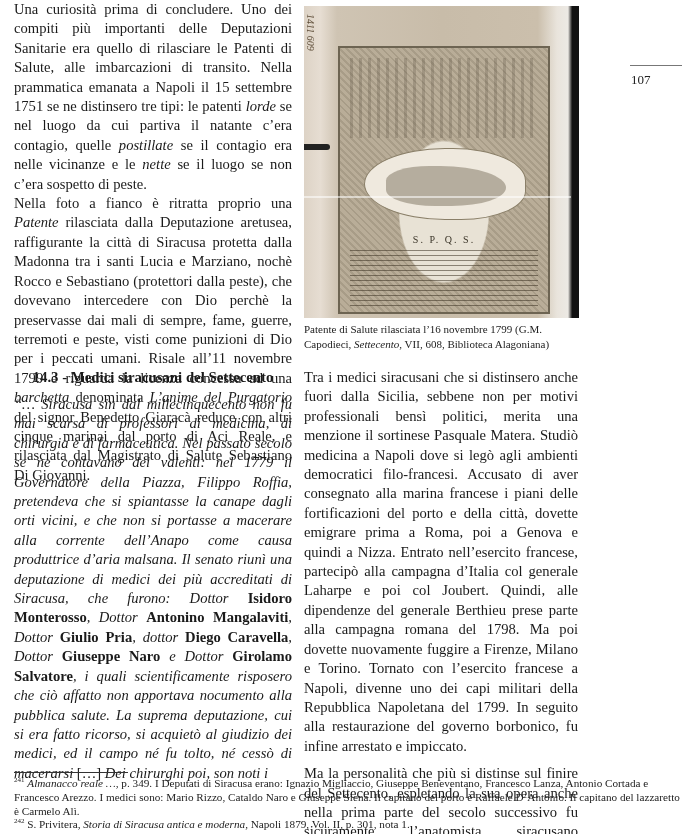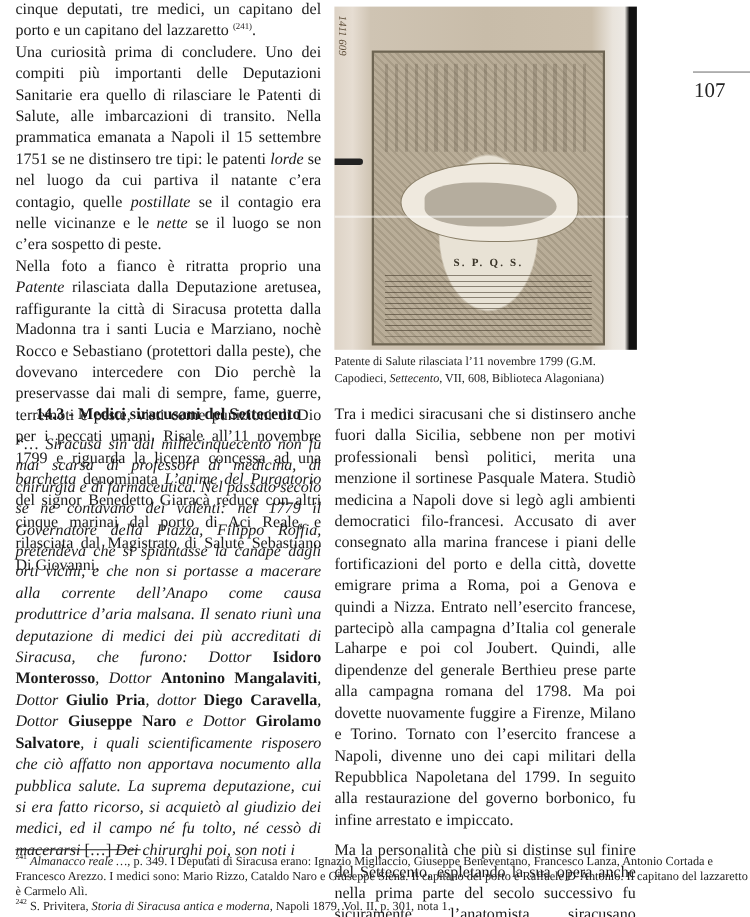--- a/index.html
+++ b/index.html
@@ -24,67 +24,65 @@
     background: linear-gradient(90deg, #ddd3c6 0%, #e6ddd2 6%, #cfc4b3 12%, #c8bca9 50%, #cbbfac 85%, #e9e4dc 92%, #ece9e4 96%, #111 97.5%, #111 100%);
     overflow: hidden;
   }
   .photo .frame {
     position: absolute; left: 34px; top: 40px; width: 208px; height: 264px;
     border: 2px solid #6d6452;
     background:
       radial-gradient(ellipse at 50% 62%, #e8e2d5 0 30%, transparent 31%),
       repeating-linear-gradient(45deg, rgba(90,80,60,0.18) 0 2px, transparent 2px 5px),
       #b9ad98;
-    font-weight: bold;
   }
   .photo .saints { position: absolute; left: 10px; top: 10px; width: 188px; height: 80px;
     background: repeating-linear-gradient(90deg, rgba(80,70,55,0.35) 0 3px, transparent 3px 9px); opacity: 0.7; }
   .photo .map { position: absolute; left: 24px; top: 100px; width: 160px; height: 70px;
     border-radius: 50% 45% 40% 50%; background: #efe9de; border: 1px solid #8a7f68; }
   .photo .map-land { position: absolute; left: 46px; top: 118px; width: 120px; height: 40px;
     border-radius: 40% 60% 50% 45%; background: rgba(110,100,80,0.45); }
   .photo .spqs { position: absolute; left: 0; right: 0; top: 186px; text-align: center;
     font-size: 10px; letter-spacing: 2px; color: #3a3428; }
   .photo .text-lines { position: absolute; left: 10px; right: 10px; top: 202px; height: 56px;
     background: repeating-linear-gradient(180deg, rgba(60,50,35,0.55) 0 1px, transparent 1px 5px); }
   .photo .mark-fold { position: absolute; left: 0; top: 138px; width: 26px; height: 6px; background: #222; border-radius: 0 3px 3px 0; }
   .photo .crease { position: absolute; left: 0; right: 8px; top: 190px; height: 2px; background: rgba(255,255,255,0.55); }
   .photo .handwritten { position: absolute; left: 12px; top: 8px; font-size: 10px; color: #5b4a35; transform: rotate(90deg); transform-origin: left top; font-style: italic; }
   .caption { position: absolute; left: 304px; top: 322px; width: 280px; font-size: 11px; line-height: 15px; color: #222; }
   .page-num-rule { position: absolute; left: 630px; top: 65px; width: 52px; height: 1px; background: #777; }
-  .page-num { position: absolute; left: 631px; top: 72px; font-size: 19px; color: #222; }
+  .page-num { position: absolute; left: 631px; top: 72px; font-size: 13px; color: #222; }
   .fn-rule { position: absolute; left: 14px; top: 772px; width: 114px; height: 1px; background: #333; }
   .footnotes { position: absolute; left: 14px; top: 777px; width: 668px; font-size: 11.2px; line-height: 13.8px; color: #222; }
   .footnotes p { margin: 0; }
   .footnotes i { }
   .fn-num { font-size: 7px; vertical-align: super; line-height: 0; font-family: Liberation Serif, serif; }
 </style>
 </head>
 <body>
 
 <div id="left-top" class="col">
-  <p><span>cinque deputati, tre medici, un capitano del porto e un capitano del lazzaretto</span> <span class="ref">(241)</span><span>.</span></p>
   <p><span>Una curiosità prima di concludere. Uno dei compiti più importanti delle Deputazioni Sanitarie era quello di rilasciare le Patenti di Salute, alle imbarcazioni di transito. Nella prammatica emanata a Napoli il 15 settembre 1751 se ne distinsero tre tipi: le patenti </span><i>lorde</i><span> se nel luogo da cui partiva il natante c’era contagio, quelle </span><i>postillate</i><span> se il contagio era nelle vicinanze e le </span><i>nette</i><span> se il luogo se non c’era sospetto di peste.</span></p>
   <p><span>Nella foto a fianco è ritratta proprio una </span><i>Patente</i><span> rilasciata dalla Deputazione aretusea, raffigurante la città di Siracusa protetta dalla Madonna tra i santi Lucia e Marziano, nochè Rocco e Sebastiano (protettori dalla peste), che dovevano intercedere con Dio perchè la preservasse dai mali di sempre, fame, guerre, terremoti e peste, visti come punizioni di Dio per i peccati umani. Risale all’11 novembre 1799 e riguarda la licenza concessa ad una </span><i>barchetta</i><span> denominata </span><i>L’anime del Purgatorio</i><span> del signor Benedetto Giaracà reduce con altri cinque marinai dal porto di Aci Reale, e rilasciata dal Magistrato di Salute Sebastiano Di Giovanni.</span></p>
 </div>
 
 <div class="photo" title="Patente di Salute document photo">
   <div class="handwritten">1411 609</div>
   <div class="mark-fold"></div>
   <div class="frame">
     <div class="saints"></div>
     <div class="map"></div>
     <div class="map-land"></div>
     <div class="spqs">S. P. Q. S.</div>
     <div class="text-lines"></div>
   </div>
   <div class="crease"></div>
 </div>
 
-<div class="caption"><span>Patente di Salute rilasciata l’11 novembre 1799 (G.M. Capodieci, </span><i>Settecento</i><span>, VII, 608, Biblioteca Alagoniana)</span></div>
+<div class="caption"><span>Patente di Salute rilasciata l’16 novembre 1799 (G.M. Capodieci, </span><i>Settecento</i><span>, VII, 608, Biblioteca Alagoniana)</span></div>
 
 <div class="page-num-rule"></div>
 <div class="page-num">107</div>
 
 <div id="left-bottom" class="col">
   <h2>14.3 - Medici siracusani del Settecento</h2>
   <p class="quote para-gap"><span> “… Siracusa sin dal millecinquecento non fu mai scarsa di professori di medicina, di chirurgia e di farmaceutica. Nel passato secolo se ne contavano dei valenti: nel 1779 il Governatore della Piazza, Filippo Roffia, pretendeva che si spiantasse la canape dagli orti vicini, e che non si portasse a macerare alla corrente dell’Anapo come causa produttrice d’aria malsana. Il senato riunì una deputazione di medici dei più accreditati di Siracusa, che furono: Dottor </span><b>Isidoro Monterosso</b><span>, Dottor </span><b>Antonino Mangalaviti</b><span>, Dottor </span><b>Giulio Pria</b><span>, dottor </span><b>Diego Caravella</b><span>, Dottor </span><b>Giuseppe Naro</b><span> e Dottor </span><b>Girolamo Salvatore</b><span>, i quali scientificamente risposero che ciò affatto non apportava nocumento alla pubblica salute. La suprema deputazione, cui si era fatto ricorso, si acquietò al giudizio dei medici, ed il campo né fu tolto, né cessò di macerarsi </span><span style="font-style:normal">[…]</span><span> Dei chirurghi poi, son noti i </span> </p>
 </div>
 
 <div id="right-bottom" class="col">

